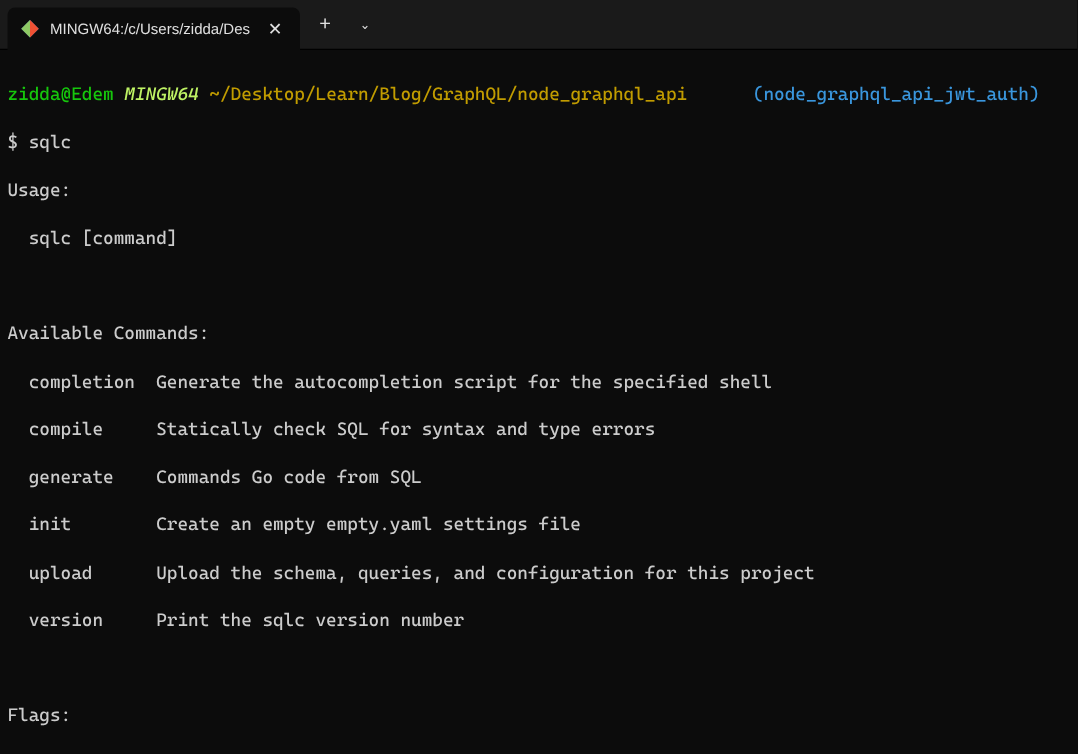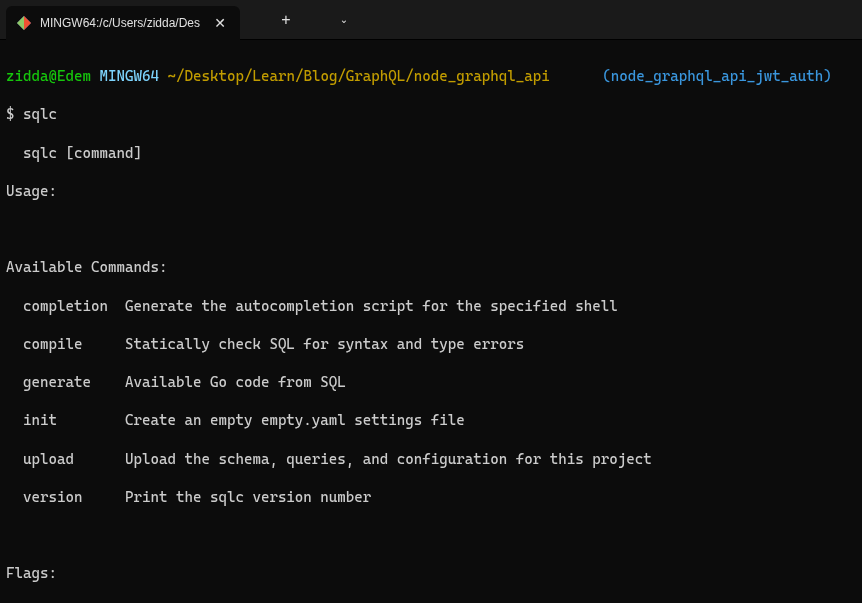--- a/index.html
+++ b/index.html
@@ -10,21 +10,20 @@
       font-family: 'Cascadia Mono', 'Consolas', monospace;
       font-size: 14.5px;
       overflow: hidden;
     }
     .titlebar {
       height: 40px;
       background: #1a1a1a;
       display: flex;
       align-items: center;
       border-bottom: 1px solid #000;
-      gap: 26px;
     }
     .tab {
       height: 34px;
       margin-top: 6px;
       margin-left: 6px;
       background: #0c0c0c;
       border-radius: 6px 6px 0 0;
       display: flex;
       align-items: center;
       padding: 0 10px;
@@ -68,21 +67,21 @@
     }
     .new-tab-btn { font-size: 16px; margin-left: 4px; }
     .dropdown-btn { font-size: 10px; }
     .terminal {
       padding: 8px 6px;
       line-height: 1.32;
       white-space: pre;
       color: #cccccc;
     }
     .user { color: #16c60c; margin-top: 40px; }
-    .mingw { color: #7dd3fc; }
+    .mingw { color: #bef264; font-style: italic; }
     .path { color: #c19c00; }
     .branch { color: #3a96dd; margin-left: 44px; }
     .white { color: #cccccc; }
   </style>
 </head>
 <body>
 
 <div class="titlebar">
   <div class="tab">
     <span class="tab-icon">
@@ -95,27 +94,27 @@
     <span class="tab-title">MINGW64:/c/Users/zidda/Des</span>
     <span class="tab-close">✕</span>
   </div>
   <div class="new-tab-btn">+</div>
   <div class="dropdown-btn">⌄</div>
 </div>
 
 <div class="terminal">
 <div><span class="user">zidda@Edem</span> <span class="mingw">MINGW64</span> <span class="path">~/Desktop/Learn/Blog/GraphQL/node_graphql_api</span> <span class="branch">(node_graphql_api_jwt_auth)</span></div>
 <div><span class="white">$</span> <span class="white">sqlc</span></div>
+<div class="white">Usage:</div>
 <div class="white">  sqlc [command]</div>
-<div class="white">Usage:</div>
 <div>&nbsp;</div>
 <div class="white">Available Commands:</div>
 <div class="white">  completion  Generate the autocompletion script for the specified shell</div>
 <div class="white">  compile     Statically check SQL for syntax and type errors</div>
-<div class="white">  generate    Available Go code from SQL</div>
+<div class="white">  generate    Commands Go code from SQL</div>
 <div class="white">  init        Create an empty empty.yaml settings file</div>
 <div class="white">  upload      Upload the schema, queries, and configuration for this project</div>
 <div class="white">  version     Print the sqlc version number</div>
 <div>&nbsp;</div>
 <div class="white">Flags:</div>
 
 
 
 
 

